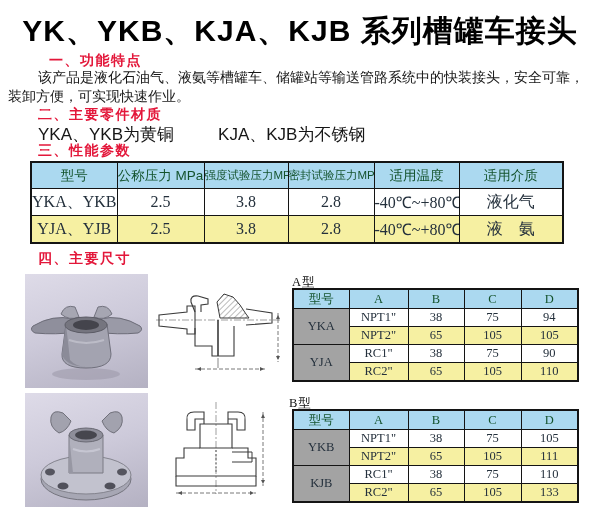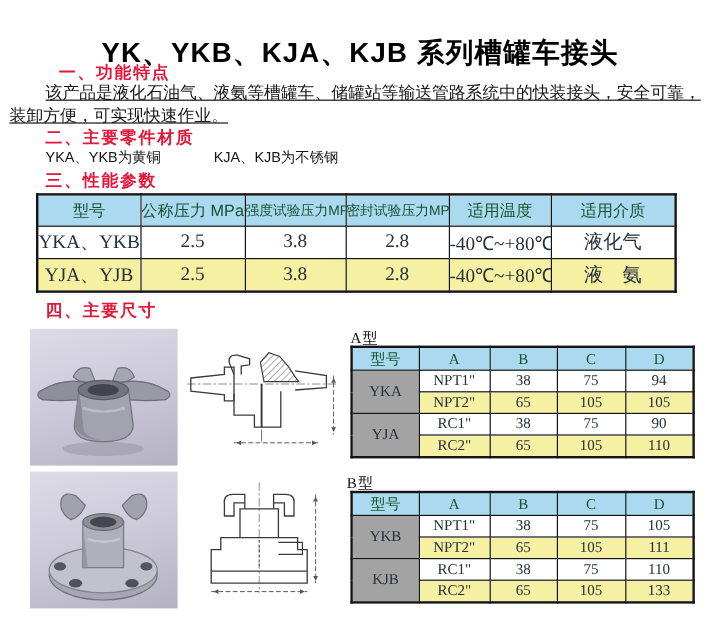--- a/index.html
+++ b/index.html
@@ -2,34 +2,34 @@
 <html><head>
 <meta charset="utf-8">
 <style>
   html,body { margin:0; padding:0; background:#ffffff; }
   .page {
     position:relative; width:600px; height:516px; background:#ffffff;
     font-family:"Liberation Sans", sans-serif; color:#111; overflow:hidden;
   }
   .title {
     position:absolute; top:11px; left:0; width:100%; text-align:center;
-    font-size:23px; font-weight:bold; letter-spacing:1px; color:#000;margin-top:18px;
+    font-size:30px; font-weight:bold; letter-spacing:1px; color:#000;
   }
   .sec-h {
     position:absolute; font-size:14px; font-weight:bold; letter-spacing:1.5px;
   }
   .sec1-h { left:49px; top:52px; }
   .sec2-h { left:38px; top:106px; }
   .sec3-h { left:38px; top:142px; }
   .sec4-h { left:38px; top:250px; }
   .body-p {
     position:absolute; left:8px; top:68px; width:586px;
-    font-size:14px; line-height:19px; text-indent:30px; margin:0; color:#161616;text-decoration:underline;
-  }
-  .mat-line { position:absolute; left:38px; top:123px; font-size:12px; color:#161616; }
+    font-size:14px; line-height:19px; text-indent:30px; margin:0; color:#161616;
+  }
+  .mat-line { position:absolute; left:38px; top:123px; font-size:17px; color:#161616; }
   .mat-line .gap { display:inline-block; width:44px; }
 
   table { border-collapse:collapse; table-layout:fixed; }
   .tbl { position:absolute; border:2px solid #141414; }
   .tbl th, .tbl td {
     border:1px solid #141414; text-align:center; vertical-align:middle;
     padding:0; overflow:hidden; white-space:nowrap;
   }
   .tbl th { background:#abd9f0; font-weight:normal; color:#14532d;margin-top:34px; }
 

